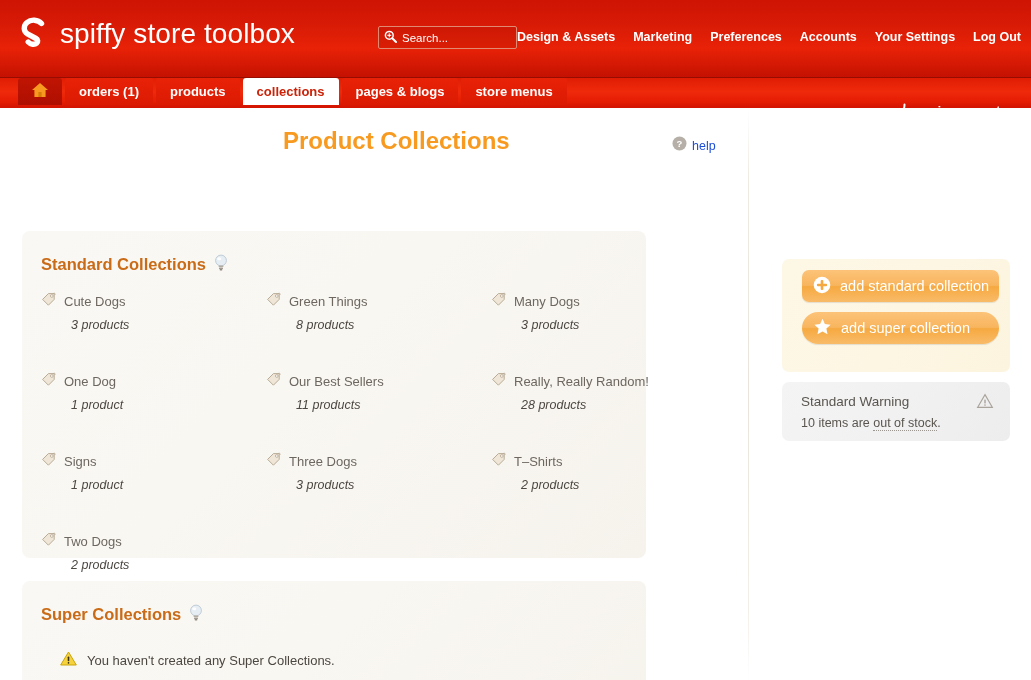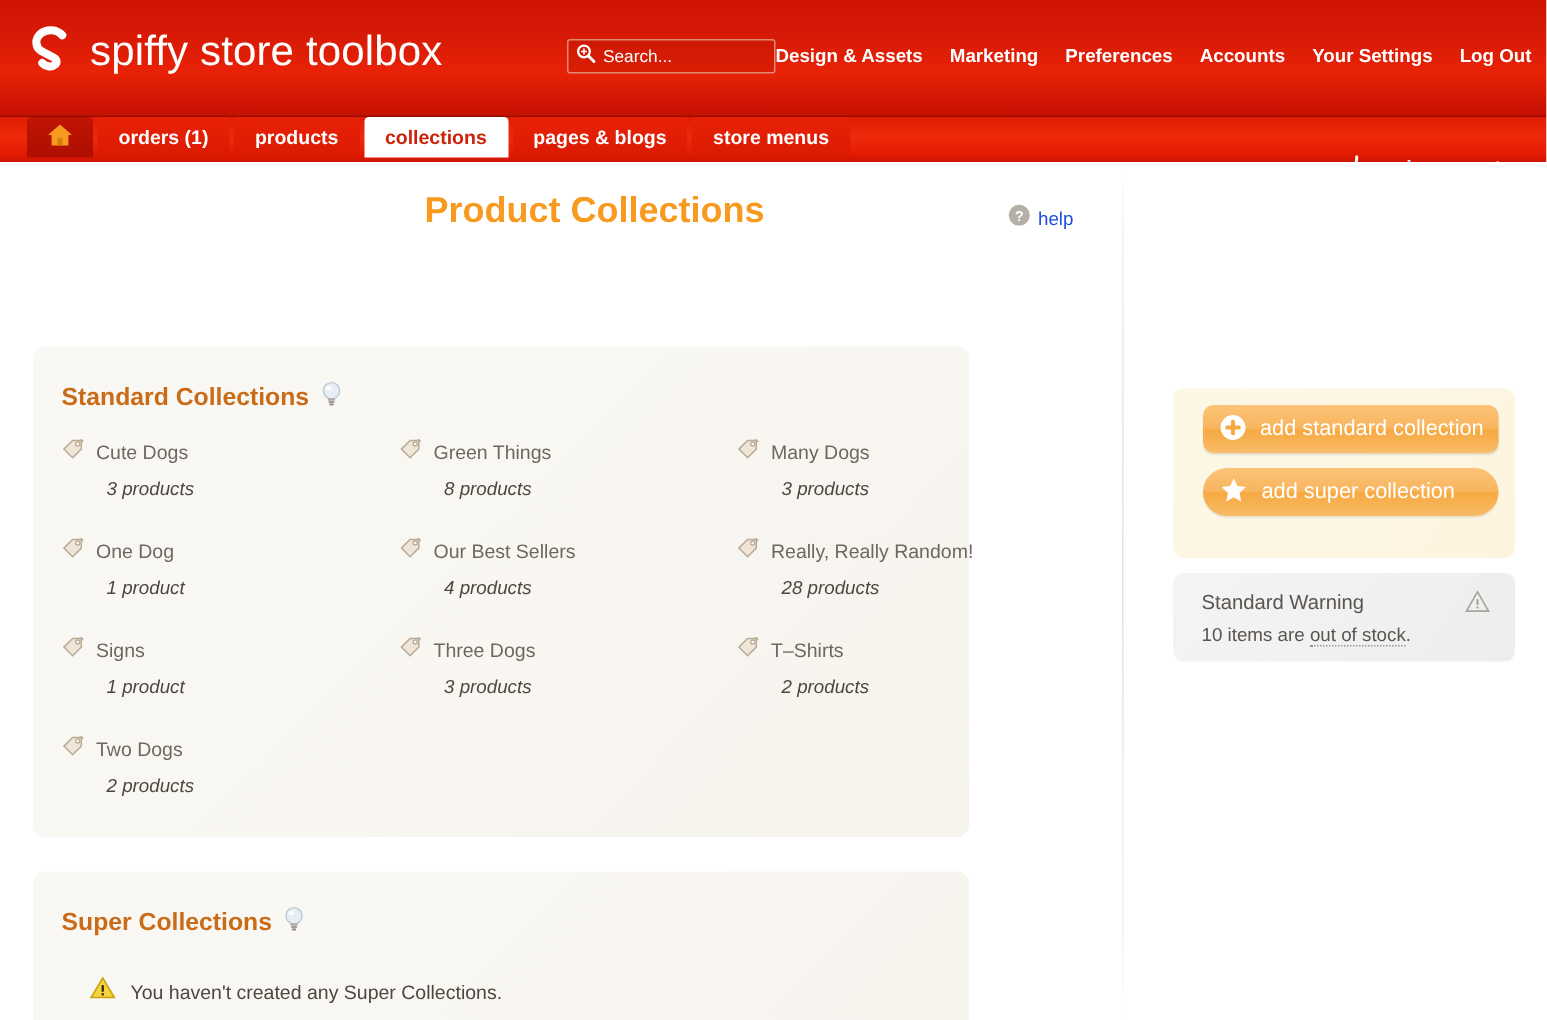--- a/index.html
+++ b/index.html
@@ -187,21 +187,21 @@
     font-size: 16.5px;
     font-weight: bold;
     white-space: nowrap;
   }
 
   #collections-grid {
     position: absolute;
     left: 19px; top: 57px; right: 10px;
     display: grid;
     grid-template-columns: 225px 225px 1fr;
-    row-gap: 0;
+    row-gap: 14px;
   }
   .collection-item {
     height: 66px;
     padding-top: 3px;
   }
   .collection-row {
     display: flex;
     align-items: center;
     gap: 7px;
   }
@@ -448,21 +448,21 @@
           </div>
           <div class="collection-item">
             <div class="collection-row">
               <span><svg width="16" height="16" viewBox="0 0 16 16">
                   <path d="M1.6 8.4 L7.4 2.6 L13.2 2.6 L13.2 8.4 L7.4 14.2 Z" fill="#f0e6d8" stroke="#b9ab97" stroke-width="1"></path>
                   <circle cx="10.8" cy="5" r="1.35" fill="#ffffff" stroke="#b9ab97" stroke-width="0.9"></circle>
                   <path d="M11.6 3 C13.3 1.6 14.6 2.4 14 3.8" fill="none" stroke="#b9ab97" stroke-width="0.9"></path>
                 </svg></span>
               <a href="#" class="collection-name">Our Best Sellers</a>
             </div>
-            <div class="collection-count">4 products</div>
+            <div class="collection-count">11 products</div>
           </div>
           <div class="collection-item">
             <div class="collection-row">
               <span><svg width="16" height="16" viewBox="0 0 16 16">
                   <path d="M1.6 8.4 L7.4 2.6 L13.2 2.6 L13.2 8.4 L7.4 14.2 Z" fill="#f0e6d8" stroke="#b9ab97" stroke-width="1"></path>
                   <circle cx="10.8" cy="5" r="1.35" fill="#ffffff" stroke="#b9ab97" stroke-width="0.9"></circle>
                   <path d="M11.6 3 C13.3 1.6 14.6 2.4 14 3.8" fill="none" stroke="#b9ab97" stroke-width="0.9"></path>
                 </svg></span>
               <a href="#" class="collection-name">Really, Really Random!</a>
             </div>

